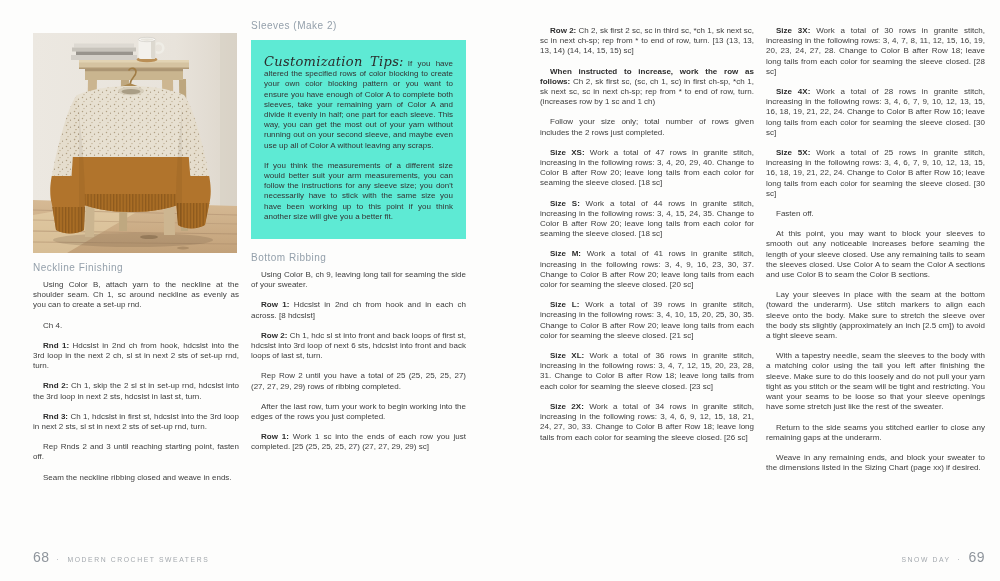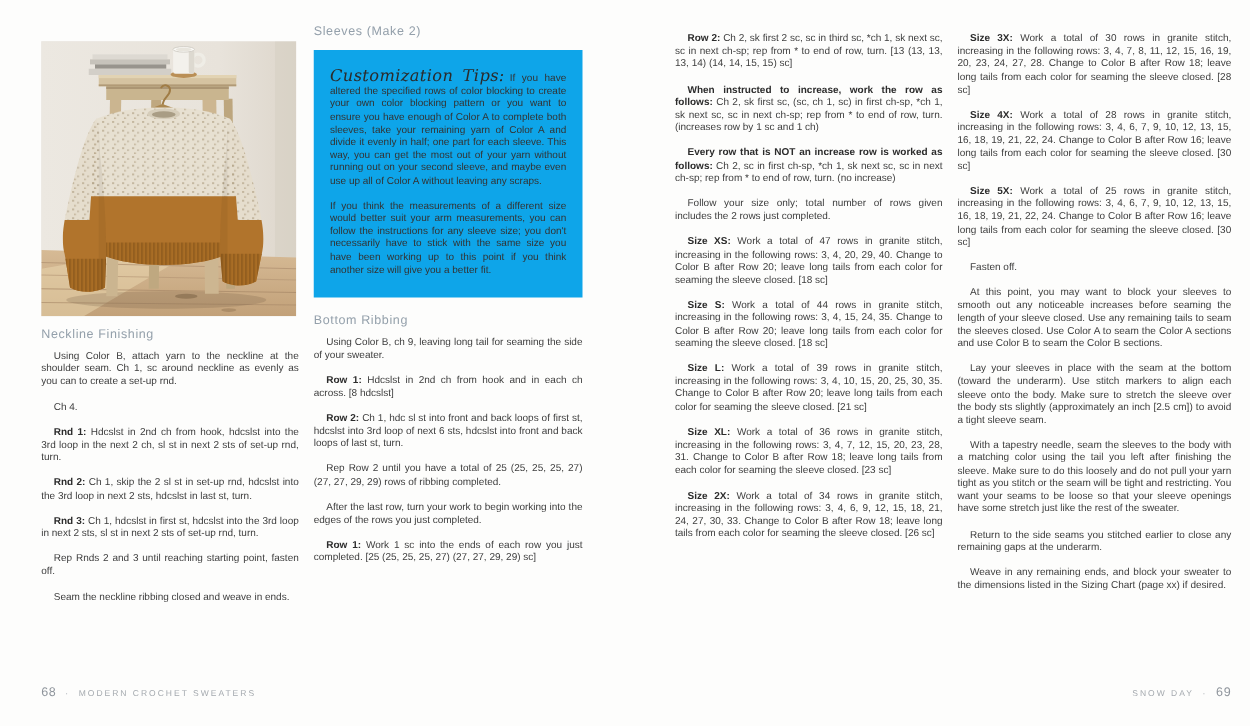--- a/index.html
+++ b/index.html
@@ -15,33 +15,33 @@
     font-size:10px;letter-spacing:.5px;color:#94a0ab;margin:0 0 7px 0;
   }
   .para{
     font-size:8px;line-height:10.2px;color:#3d3d3d;
     text-align:justify;margin:0 0 10px 0;
   }
   .para:last-child{margin-bottom:0;}
   .para b{color:#2c2c2c;padding-left:10px;}
   .tight{margin-bottom:0;}
   .tips-box{
-    background:#0ea5e9;padding:17px 13px;margin-top:9px;
+    background:#5eead4;padding:17px 13px;margin-top:9px;
   }
   .tips-box .para{color:#333;}
   .script-label{
     font-family:"DejaVu Serif",serif;font-style:italic;
     font-size:13px;color:#2b2b2b;letter-spacing:.3px;padding-right:4px;
   }
   .rib-head{margin-top:13px;}
   .footer{
     position:absolute;top:549px;font-size:6.8px;letter-spacing:1.6px;
     color:#a4a9ae;white-space:nowrap;
   }
-  .footer .pagenum{font-size:10px;letter-spacing:.5px;color:#8f959c;}
+  .footer .pagenum{font-size:14px;letter-spacing:.5px;color:#8f959c;}
   .footer-left{left:33px;}
   .footer-right{left:540px;width:445px;text-align:right;}
   .photo{
     position:absolute;left:33px;top:33px;width:204px;height:220px;
     overflow:hidden;background:#e9e5df;
   }
   .photo svg{display:block;}
 </style>
 </head>
 <body>
@@ -186,24 +186,24 @@
   <p class="para"><b>Row 1: </b><span>Hdcslst in 2nd ch from hook and in each ch across. [8 hdcslst]</span></p>
   <p class="para"><b>Row 2: </b><span>Ch 1, hdc sl st into front and back loops of first st, hdcslst into 3rd loop of next 6 sts, hdcslst into front and back loops of last st, turn.</span></p>
   <p class="para"><b></b><span>Rep Row 2 until you have a total of 25 (25, 25, 25, 27) (27, 27, 29, 29) rows of ribbing completed.</span></p>
   <p class="para"><b></b><span>After the last row, turn your work to begin working into the edges of the rows you just completed.</span></p>
   <p class="para"><b>Row 1: </b><span>Work 1 sc into the ends of each row you just completed. [25 (25, 25, 25, 27) (27, 27, 29, 29) sc]</span></p>
 </div>
 
 <div class="col" style="left:540px;top:26px;width:214px;">
   <p class="para"><b>Row 2: </b><span>Ch 2, sk first 2 sc, sc in third sc, *ch 1, sk next sc, sc in next ch-sp; rep from * to end of row, turn. [13 (13, 13, 13, 14) (14, 14, 15, 15) sc]</span></p>
   <p class="para"><b>When instructed to increase, work the row as follows: </b><span>Ch 2, sk first sc, (sc, ch 1, sc) in first ch-sp, *ch 1, sk next sc, sc in next ch-sp; rep from * to end of row, turn. (increases row by 1 sc and 1 ch)</span></p>
-  <p class="para"><b>Every row that is NOT an increase row is worked as follows: </b><span>Ch 2, sc in first ch-sp, *ch 1, sk next sc, sc in next ch-sp; rep from * to end of row, turn. (no increase)</span></p>
   <p class="para"><b></b><span>Follow your size only; total number of rows given includes the 2 rows just completed.</span></p>
   <p class="para"><b>Size XS: </b><span>Work a total of 47 rows in granite stitch, increasing in the following rows: 3, 4, 20, 29, 40. Change to Color B after Row 20; leave long tails from each color for seaming the sleeve closed. [18 sc]</span></p>
   <p class="para"><b>Size S: </b><span>Work a total of 44 rows in granite stitch, increasing in the following rows: 3, 4, 15, 24, 35. Change to Color B after Row 20; leave long tails from each color for seaming the sleeve closed. [18 sc]</span></p>
+  <p class="para"><b>Size M: </b><span>Work a total of 41 rows in granite stitch, increasing in the following rows: 3, 4, 9, 16, 23, 30, 37. Change to Color B after Row 20; leave long tails from each color for seaming the sleeve closed. [20 sc]</span></p>
   <p class="para"><b>Size L: </b><span>Work a total of 39 rows in granite stitch, increasing in the following rows: 3, 4, 10, 15, 20, 25, 30, 35. Change to Color B after Row 20; leave long tails from each color for seaming the sleeve closed. [21 sc]</span></p>
   <p class="para"><b>Size XL: </b><span>Work a total of 36 rows in granite stitch, increasing in the following rows: 3, 4, 7, 12, 15, 20, 23, 28, 31. Change to Color B after Row 18; leave long tails from each color for seaming the sleeve closed. [23 sc]</span></p>
   <p class="para"><b>Size 2X: </b><span>Work a total of 34 rows in granite stitch, increasing in the following rows: 3, 4, 6, 9, 12, 15, 18, 21, 24, 27, 30, 33. Change to Color B after Row 18; leave long tails from each color for seaming the sleeve closed. [26 sc]</span></p>
 </div>
 
 <div class="col" style="left:766px;top:26px;width:219px;">
   <p class="para"><b>Size 3X: </b><span>Work a total of 30 rows in granite stitch, increasing in the following rows: 3, 4, 7, 8, 11, 12, 15, 16, 19, 20, 23, 24, 27, 28. Change to Color B after Row 18; leave long tails from each color for seaming the sleeve closed. [28 sc]</span></p>
   <p class="para"><b>Size 4X: </b><span>Work a total of 28 rows in granite stitch, increasing in the following rows: 3, 4, 6, 7, 9, 10, 12, 13, 15, 16, 18, 19, 21, 22, 24. Change to Color B after Row 16; leave long tails from each color for seaming the sleeve closed. [30 sc]</span></p>
   <p class="para"><b>Size 5X: </b><span>Work a total of 25 rows in granite stitch, increasing in the following rows: 3, 4, 6, 7, 9, 10, 12, 13, 15, 16, 18, 19, 21, 22, 24. Change to Color B after Row 16; leave long tails from each color for seaming the sleeve closed. [30 sc]</span></p>
   <p class="para"><b></b><span>Fasten off.</span></p>

